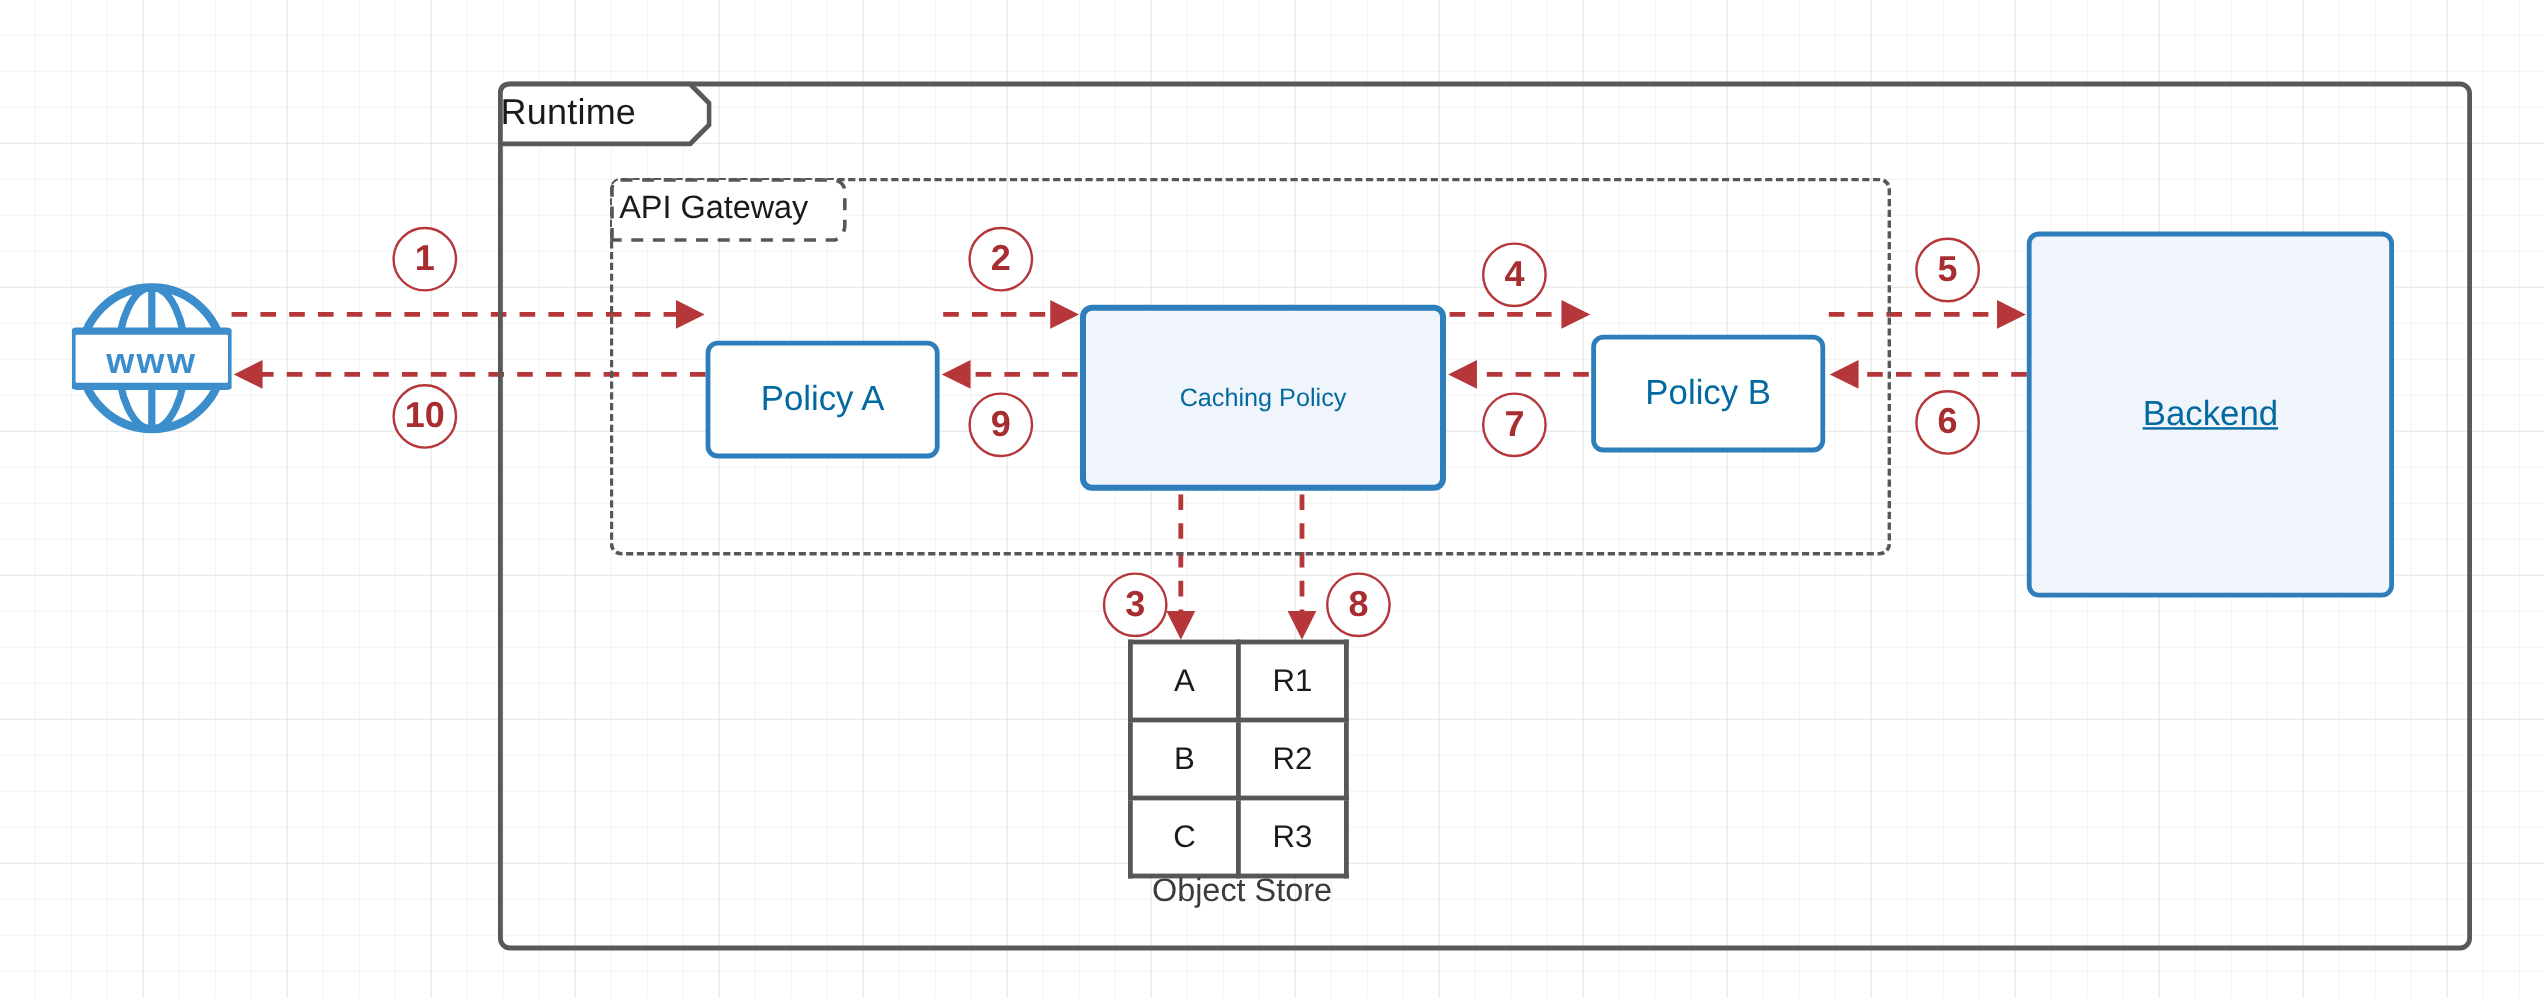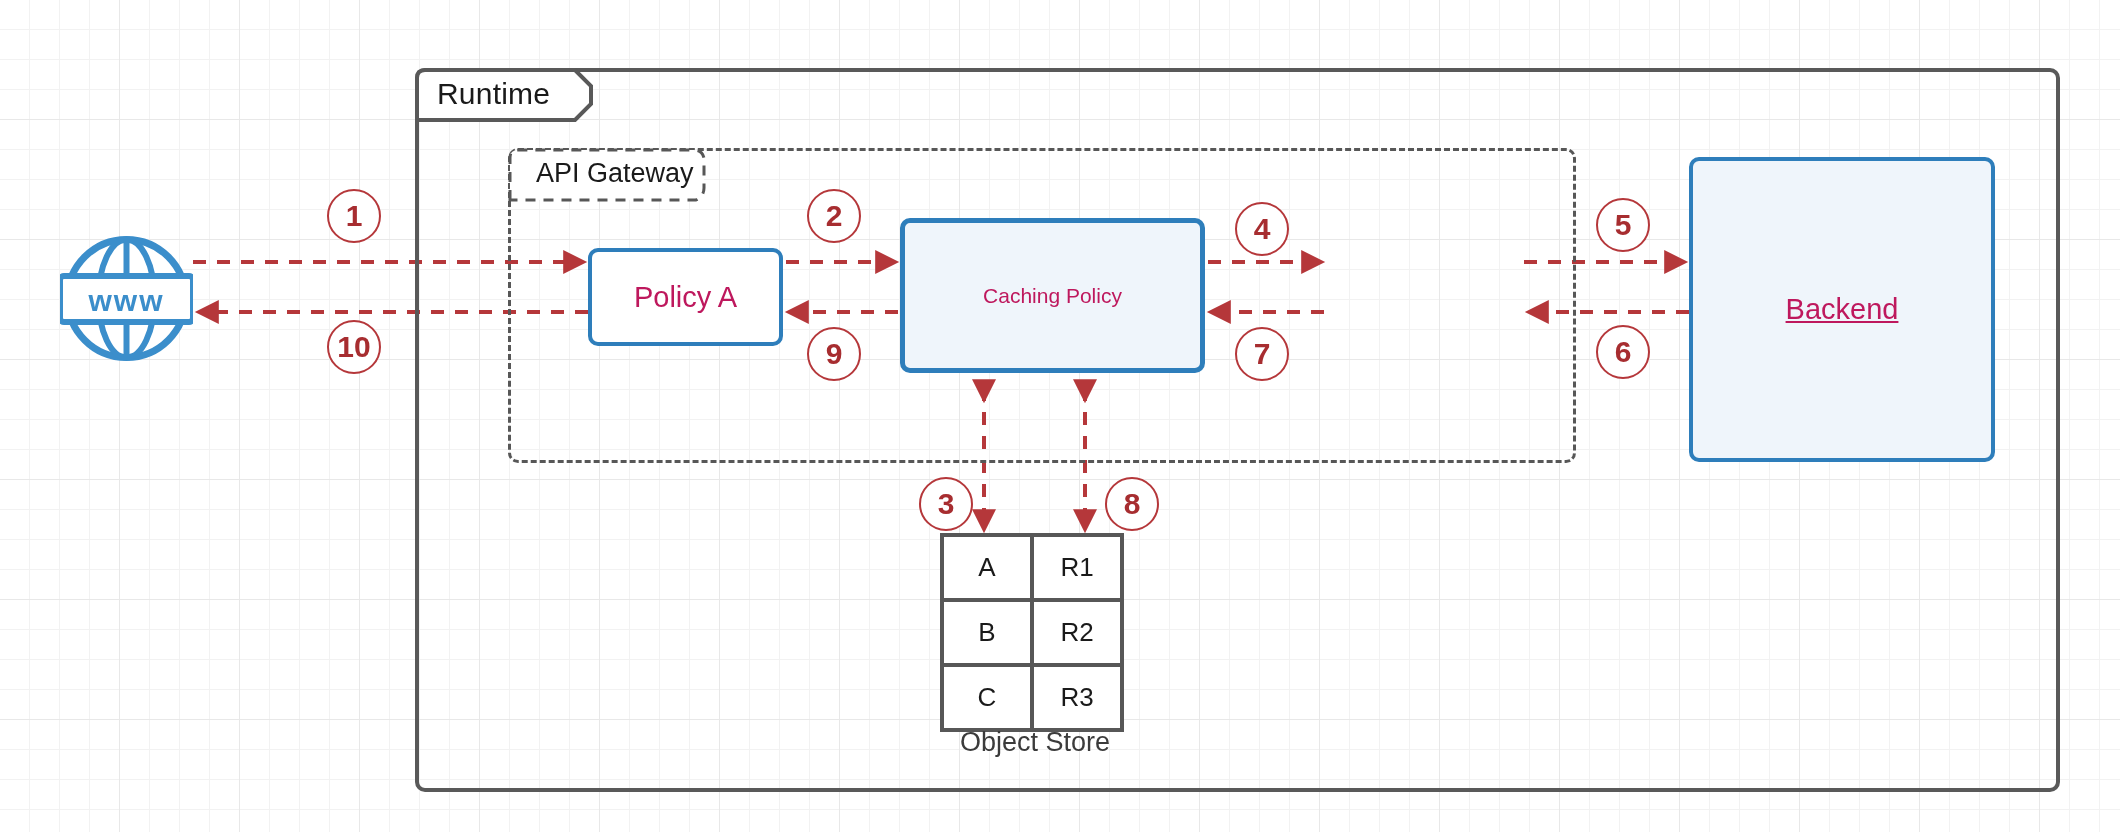--- a/index.html
+++ b/index.html
@@ -53,21 +53,21 @@
   }
   .runtime-tab {
     position: absolute;
     left: 415px;
     top: 68px;
     width: 178px;
     height: 52px;
     box-sizing: border-box;
     display: flex;
     align-items: center;
-    padding-left: 22px;
+    padding-left: 2px;
     font-size: 30px;
     color: #1a1a1a;
     letter-spacing: 0.2px;
   }
 
   .gateway-box {
     position: absolute;
     left: 508px;
     top: 148px;
     width: 1068px;
@@ -79,35 +79,36 @@
   }
   .gateway-tab {
     position: absolute;
     left: 508px;
     top: 148px;
     width: 208px;
     height: 51px;
     box-sizing: border-box;
     display: flex;
     align-items: center;
-    padding-left: 28px;
+    padding-left: 8px;
     font-size: 27px;
     color: #1a1a1a;
   }
 
   
   .node {
     position: absolute;
     box-sizing: border-box;
     display: flex;
     align-items: center;
     justify-content: center;
     text-align: center;
-    color: #be185d;
+    color: #0369a1;
     border-radius: 10px;
+    margin-top: 36px;
   }
   .node-policy-a {
     left: 588px;
     top: 248px;
     width: 195px;
     height: 98px;
     background: #ffffff;
     border: 4px solid #2e7ebb;
     font-size: 29px;
   }
@@ -252,20 +253,23 @@
       <rect x="0" y="44" width="133" height="46" rx="4" fill="#ffffff" stroke="#3b8ecb" stroke-width="6"></rect>
       <text x="66.5" y="79" text-anchor="middle" font-family="Liberation Sans, sans-serif" font-size="30" font-weight="bold" fill="#3b8ecb" letter-spacing="2">www</text>
     </svg>
   </div>
 
   <div class="node node-policy-a">
     <span>Policy A</span>
   </div>
   <div class="node node-caching">
     <span>Caching Policy</span>
+  </div>
+  <div class="node node-policy-b">
+    <span>Policy B</span>
   </div>
   <div class="node node-backend">
     <span>Backend</span>
   </div>
 
   <table class="object-store">
     <tbody>
       <tr>
         <td>A</td>
         <td>R1</td>

